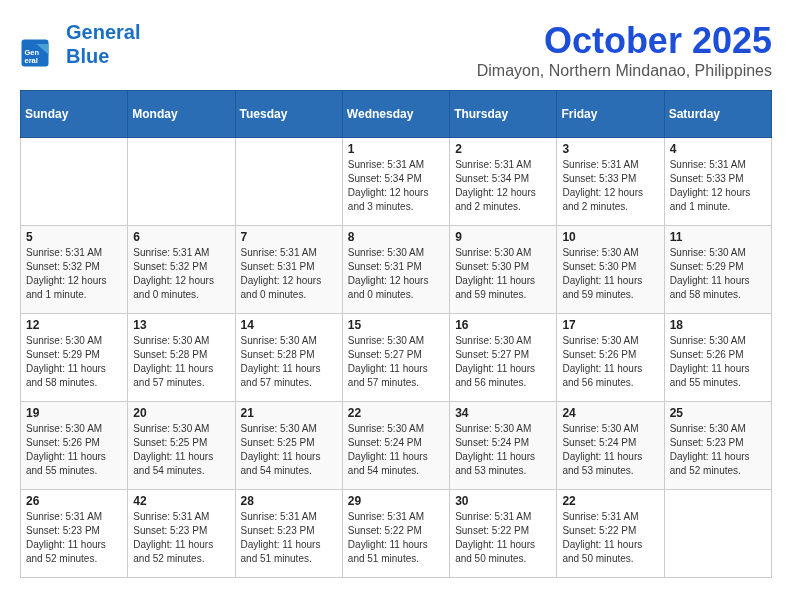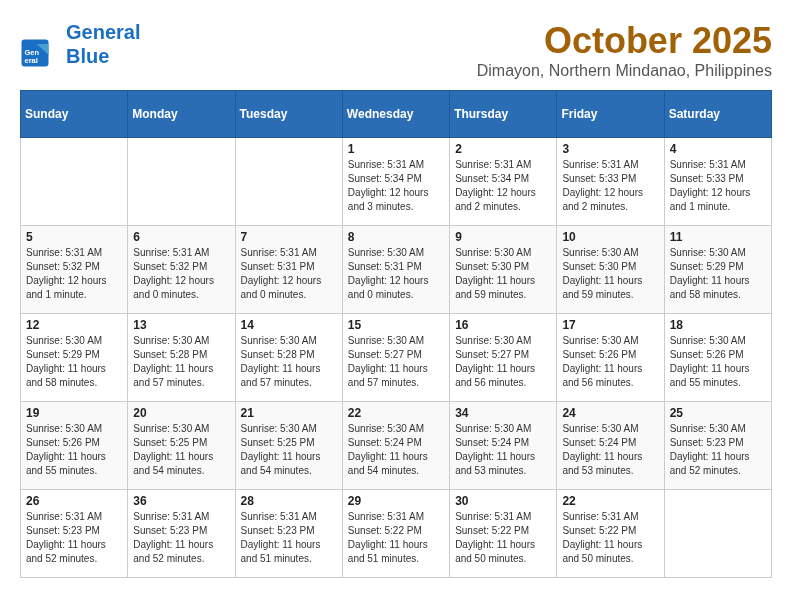--- a/index.html
+++ b/index.html
@@ -33,21 +33,21 @@
     .logo-icon {
       width: 30px;
       height: 30px;
     }
     .title-block {
       text-align: right;
     }
     .main-title {
       font-size: 36px;
       font-weight: bold;
-      color: #a16207;
+      color: #1d4ed8;
     }
     .subtitle {
       font-size: 16px;
       color: #555;
     }
     .calendar {
       width: 100%;
       border-collapse: collapse;
       font-size: 11px;
     }
@@ -284,21 +284,21 @@
         </td>
       </tr>
       <tr>
         <td>
           <div class="day-number">26</div>
           <div class="day-info" style="white-space: pre-line;">Sunrise: 5:31 AM
 Sunset: 5:23 PM
 Daylight: 11 hours and 52 minutes.</div>
         </td>
         <td>
-          <div class="day-number">36</div>
+          <div class="day-number">42</div>
           <div class="day-info" style="white-space: pre-line;">Sunrise: 5:31 AM
 Sunset: 5:23 PM
 Daylight: 11 hours and 52 minutes.</div>
         </td>
         <td>
           <div class="day-number">28</div>
           <div class="day-info" style="white-space: pre-line;">Sunrise: 5:31 AM
 Sunset: 5:23 PM
 Daylight: 11 hours and 51 minutes.</div>
         </td>

